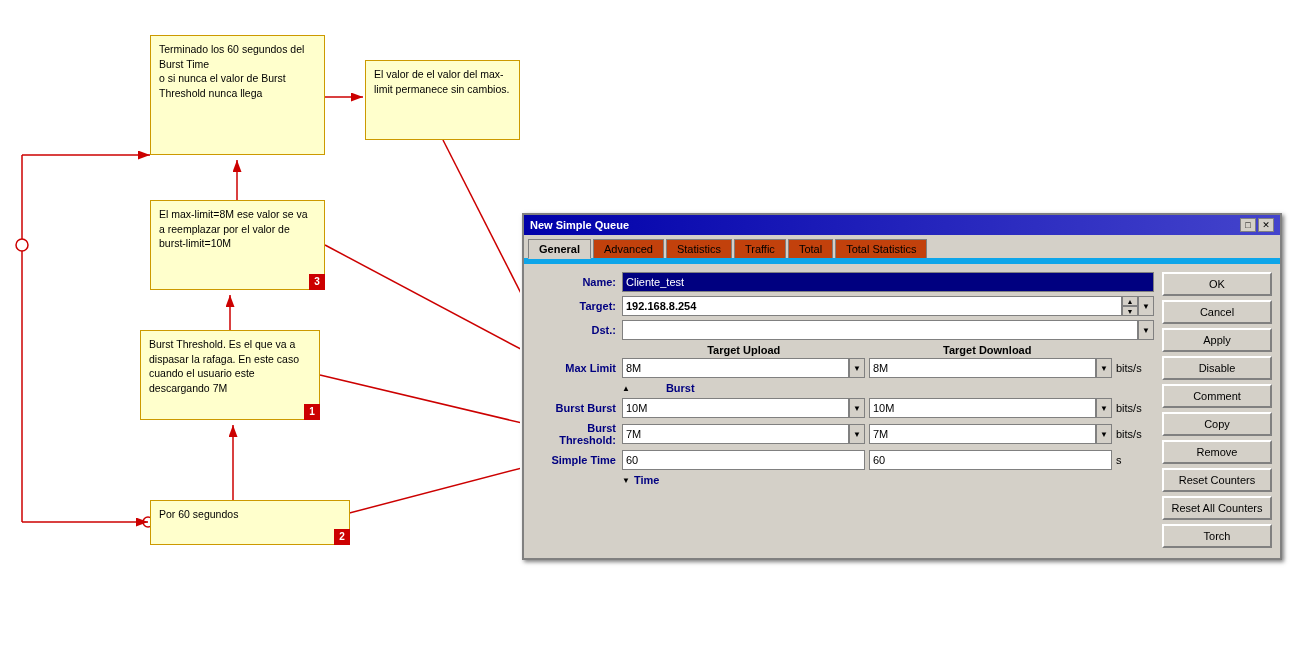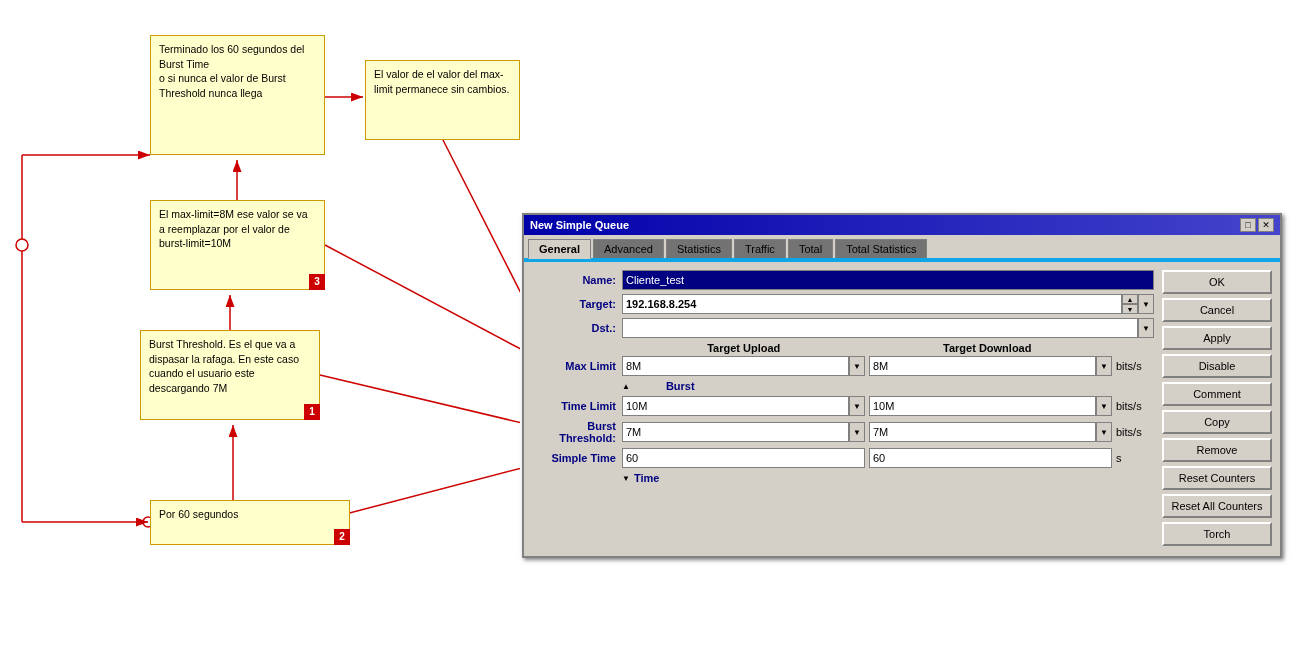--- a/index.html
+++ b/index.html
@@ -93,38 +93,38 @@
 
     .dialog-tabs {
       display: flex;
       background: #d4d0c8;
       padding: 4px 4px 0 4px;
       gap: 2px;
     }
 
     .tab {
       padding: 3px 10px;
-      background: #737373;
+      background: #c2410c;
       border: 1px solid #808080;
       border-bottom: none;
       cursor: pointer;
       font-size: 11px;
     }
 
     .tab.active {
       background: #d4d0c8;
       border-bottom: 1px solid #d4d0c8;
       margin-bottom: -1px;
       z-index: 1;
       font-weight: bold;
     }
 
     .dialog-content {
       background: #d4d0c8;
-      border-top: 4px solid #0ea5e9;
+      border-top: 6px solid #0ea5e9;
       padding: 8px;
       display: flex;
       gap: 8px;
       justify-content: flex-end;
     }
 
     .form-area {
       flex: 1;
     }
 
@@ -369,21 +369,21 @@
         </div>
         <span style="font-size:11px; padding-left:4px; width:42px;">bits/s</span>
       </div>
 
       <div style="display:flex; align-items:center; margin:2px 0 4px 90px;">
         <span style="font-size:8px; margin-right:4px;">▲</span>
         <span style="font-size:11px; color:#000080; font-weight:bold;padding-left:32px;">Burst</span>
       </div>
 
       <div style="display:flex; align-items:center; margin-bottom:4px;">
-        <div style="width:90px; text-align:right; padding-right:6px; font-size:11px; color:#000080; font-weight:bold;">Time Limit</div>
+        <div style="width:90px; text-align:right; padding-right:6px; font-size:11px; color:#000080; font-weight:bold;">Burst Burst</div>
         <div style="flex:1; display:flex;">
           <input type="text" value="10M" style="flex: 1 1 0%; height: 20px; border: 1px solid rgb(128, 128, 128); font-size: 11px; padding: 1px 3px;">
           <button class="dropdown-btn">▼</button>
         </div>
         <div style="flex:1; display:flex; margin-left:4px;">
           <input type="text" value="10M" style="flex: 1 1 0%; height: 20px; border: 1px solid rgb(128, 128, 128); font-size: 11px; padding: 1px 3px;">
           <button class="dropdown-btn">▼</button>
         </div>
         <span style="font-size:11px; padding-left:4px; width:42px;">bits/s</span>
       </div>

